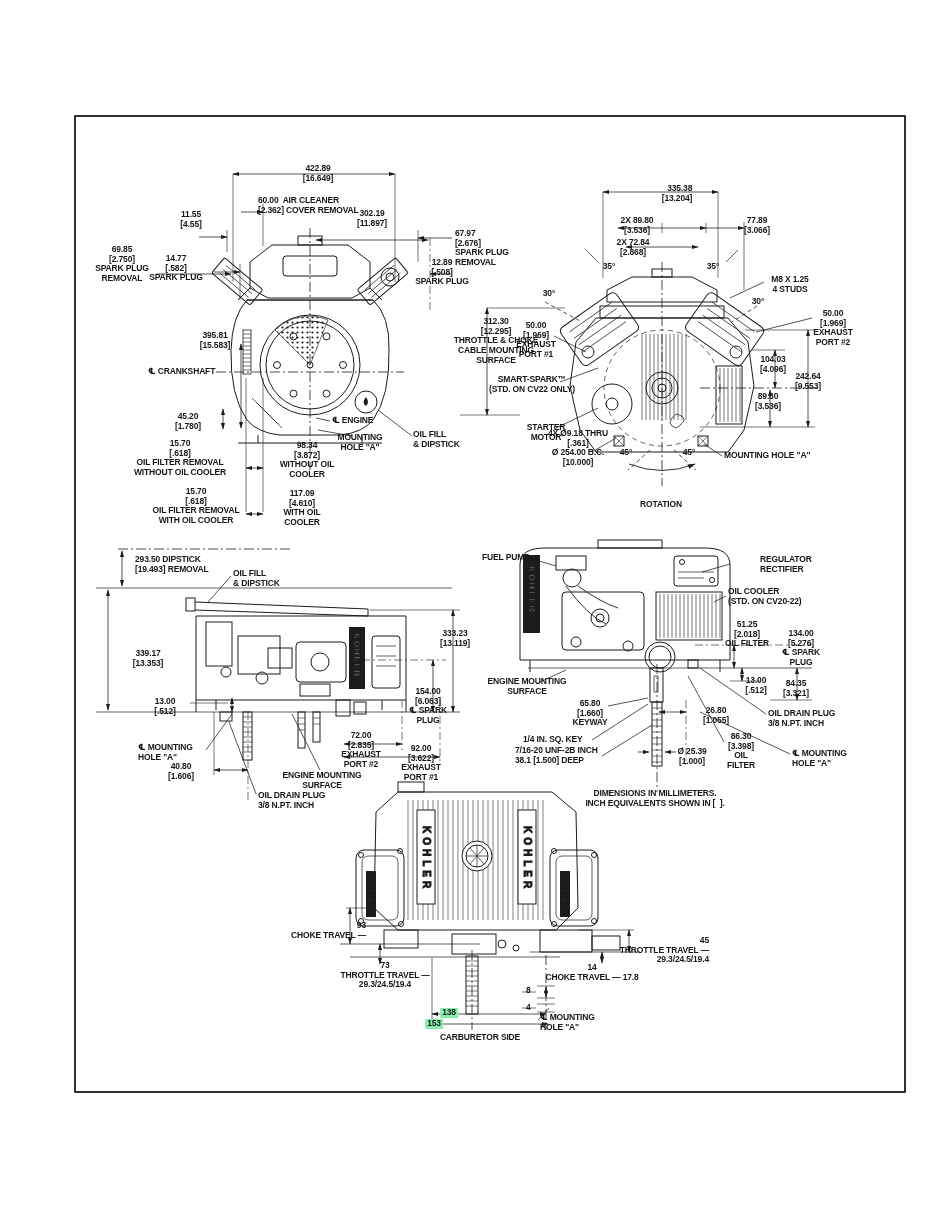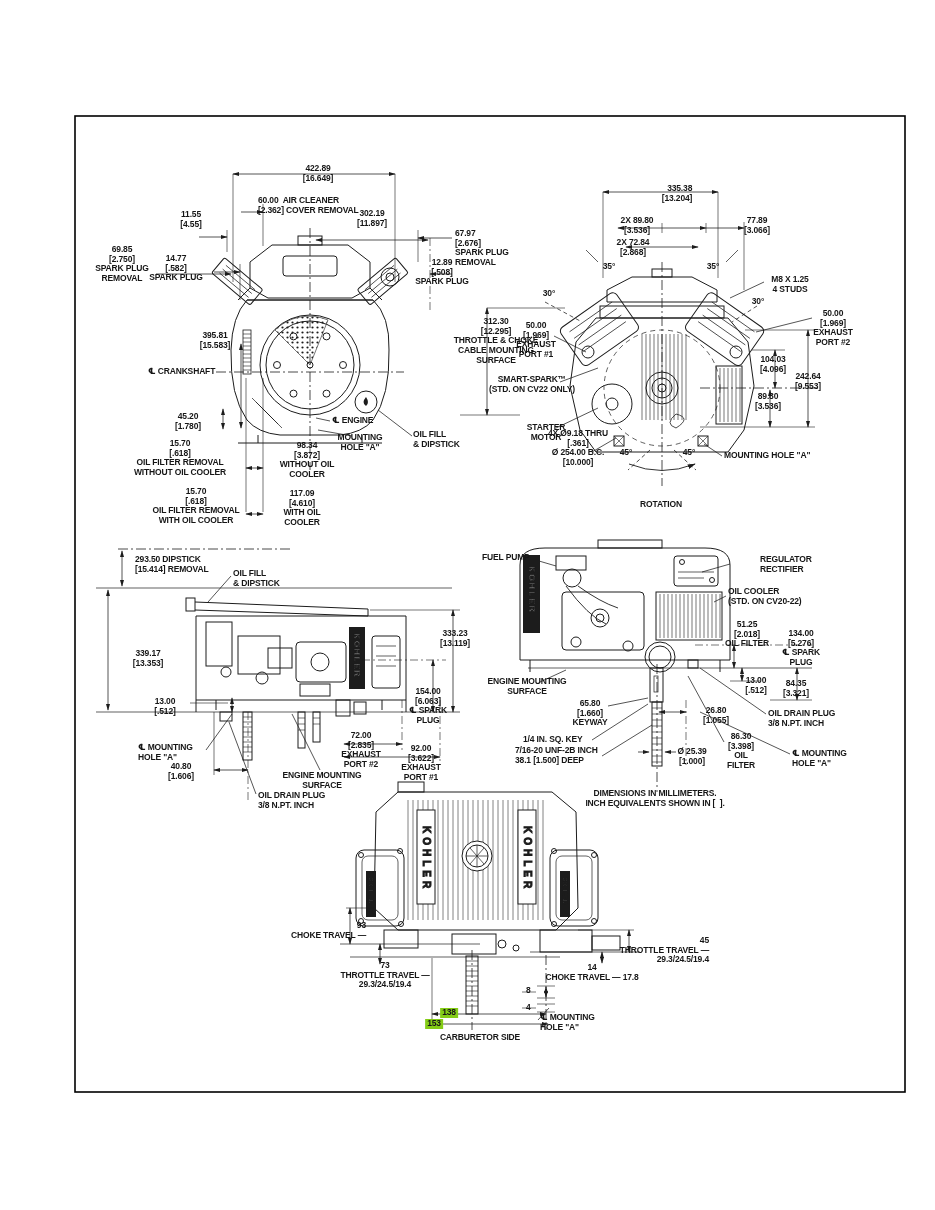--- a/index.html
+++ b/index.html
@@ -6,21 +6,21 @@
   #page{position:relative;width:935px;height:1210px;background:#ffffff;overflow:hidden;
         font-family:"Liberation Sans","DejaVu Sans",sans-serif;}
   #art{position:absolute;left:0;top:0;}
   #labels{position:absolute;left:0;top:0;width:935px;height:1210px;}
   .lbl{position:absolute;font-family:"Liberation Sans","DejaVu Sans",sans-serif;
        font-weight:bold;font-size:8.5px;line-height:1.14;letter-spacing:-0.15px;
        color:#161616;white-space:pre;text-align:center;}
   .c{transform:translateX(-50%);}
   .l{text-align:left;}
   .r{transform:translateX(-100%);text-align:right;}
-  .bg{background:#84cc16;padding:0 2px;text-align:right;}
+  .bg{background:#86efac;padding:0 2px;text-align:right;}
   svg text{font-family:"Liberation Sans","DejaVu Sans",sans-serif;font-weight:bold;}
 </style>
 </head>
 <body>
 
 <div id="page">
 
 <svg id="art" width="935" height="1210" viewBox="0 0 935 1210">
   <defs>
     <marker id="aw" viewBox="0 0 10 6" refX="9" refY="3" markerWidth="9" markerHeight="5.4" orient="auto-start-reverse">
@@ -392,21 +392,21 @@
 MOTOR</div>
       <div class="lbl c" style="left: 578px; top: 429px;">4X Ø9.18 THRU
 [.361]
 Ø 254.00 B.C.
 [10.000]</div>
       <div class="lbl c" style="left: 626px; top: 448px;">45°</div>
       <div class="lbl c" style="left: 689px; top: 448px;">45°</div>
       <div class="lbl l" style="left: 724px; top: 451px;">MOUNTING HOLE "A"</div>
       <div class="lbl c" style="left: 661px; top: 500px;">ROTATION</div>
       <div class="lbl l" style="left: 135px; top: 555px;">293.50 DIPSTICK
-[15.414] REMOVAL</div>
+[19.493] REMOVAL</div>
       <div class="lbl l" style="left: 233px; top: 569px;">OIL FILL
 &amp; DIPSTICK</div>
       <div class="lbl c" style="left: 148px; top: 649px;">339.17
 [13.353]</div>
       <div class="lbl c" style="left: 455px; top: 629px;">333.23
 [13.119]</div>
       <div class="lbl c" style="left: 165px; top: 697px;">13.00
 [.512]</div>
       <div class="lbl c" style="left: 428px; top: 687px;">154.00
 [6.063]

